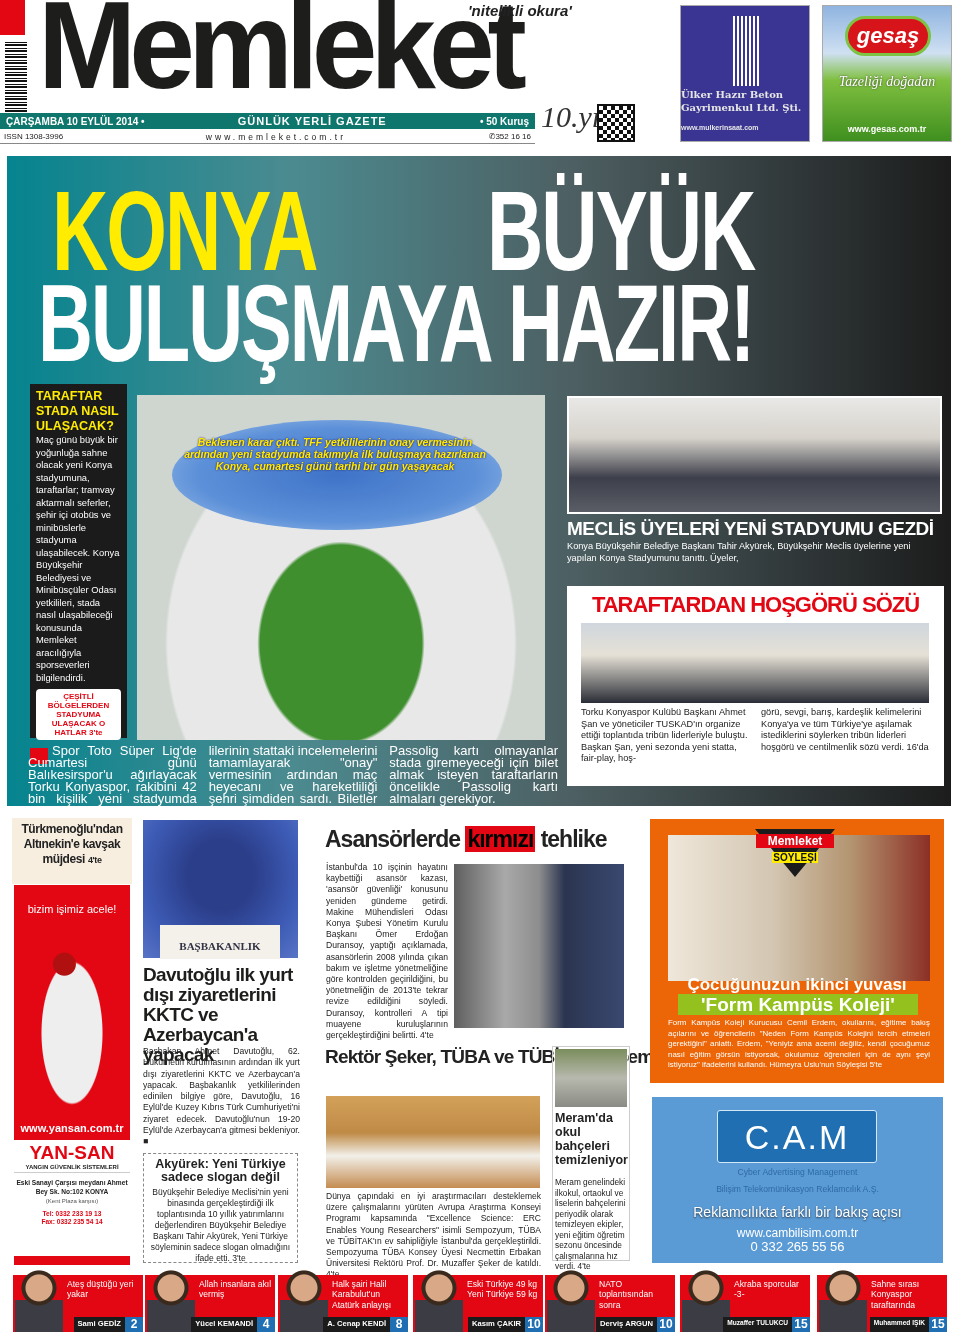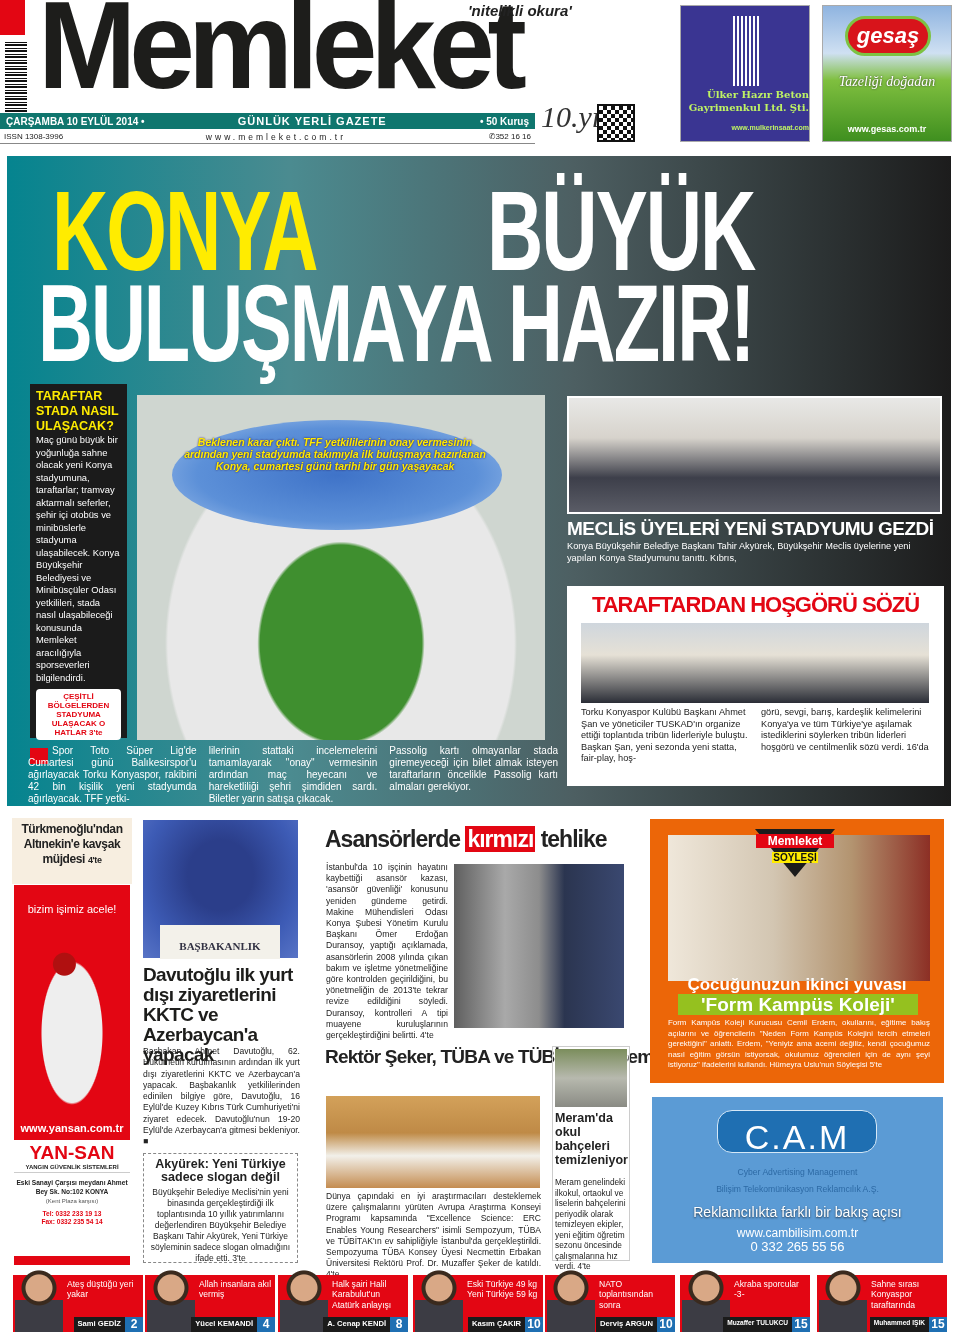--- a/index.html
+++ b/index.html
@@ -9,42 +9,42 @@
 #redtab{left:0;top:0;width:25px;height:35px;background:#e30613}
 #barcode{left:5px;top:40px;width:22px;height:72px;background:repeating-linear-gradient(0deg,#111 0 2px,#fff 2px 3px,#111 3px 4px,#fff 4px 6px);}
 #logo{left:38px;top:-14px;font-family:"Liberation Sans",sans-serif;font-weight:bold;font-size:118px;letter-spacing:-7px;color:#1d1d1b;line-height:1;transform:scaleY(1.05)}
 #slogan{left:468px;top:2px;font-style:italic;font-weight:bold;font-size:15px;color:#222}
 #redbar{left:0;top:113px;width:535px;height:16px;background:#0f766e;color:#fff;font-size:10px;font-weight:bold;display:flex;align-items:center;justify-content:space-between;padding:0 6px 0 6px}
 #redbar .mid{font-size:11px;letter-spacing:1px}
 #subbar{left:0;top:130px;width:535px;height:14px;font-size:8px;display:flex;justify-content:space-between;align-items:center;padding:0 4px;border-bottom:1px solid #888}
 #subbar .url{letter-spacing:3px;font-size:8.5px}
 #tenyil{left:541px;top:100px;font-style:italic;font-family:"Liberation Serif",serif;font-size:30px;color:#333}
 #qr{left:597px;top:104px;width:38px;height:38px;background:repeating-conic-gradient(#111 0 25%,#fff 0 50%) 0 0/8px 8px;border:2px solid #111}
-#ad1{left:680px;top:5px;width:130px;height:137px;background:#3a3592;border:1px solid #aaa;color:#bef264;text-align:right}
+#ad1{left:680px;top:5px;width:130px;height:137px;background:#3a3592;border:1px solid #aaa;color:#e5e5e5;text-align:left}
 #ad1 .bld{position:absolute;left:52px;top:10px;width:28px;height:70px;background:repeating-linear-gradient(90deg,#fff 0 2px,#3a3592 2px 4px)}
 #ad1 .name{position:absolute;top:82px;left:0;right:0;font-family:"DejaVu Serif",serif;font-weight:bold;font-size:10px;line-height:13px}
 #ad1 .web{position:absolute;top:118px;left:0;right:0;font-size:7px;font-weight:bold}
 #ad2{left:822px;top:5px;width:130px;height:137px;background:linear-gradient(#8fb4e0 0,#cfe0f2 35%,#7fbf3f 55%,#3f8f1f 100%);border:1px solid #aaa;text-align:center}
 #ad2 .logo{position:absolute;left:22px;top:10px;width:86px;height:40px;background:#d8141b;border-radius:20px;border:3px solid #7dc242;color:#fff;font-weight:bold;font-style:italic;font-size:22px;line-height:34px}
 #ad2 .tag{position:absolute;top:68px;left:0;right:0;font-family:"Liberation Serif",serif;font-style:italic;color:#fff;font-size:14px;line-height:15px;text-shadow:0 0 2px #333}
 #ad2 .web{position:absolute;top:118px;left:0;right:0;color:#fff;font-weight:bold;font-size:9px}
 
 #lead{left:7px;top:156px;width:944px;height:650px;background:linear-gradient(90deg,#05848f 0%,#4b8b90 30%,#4d5f62 60%,#1c1c1c 100%)}
 .hl{font-family:"Liberation Sans",sans-serif;font-weight:bold;line-height:1;transform:scaleY(1.45);transform-origin:top left;letter-spacing:-2px}
 #hl1a{left:52px;top:174px;font-size:78px;color:#ffec00}
 #hl1b{left:487px;top:174px;font-size:78px;color:#fff}
 #hl2{left:38px;top:268px;font-size:76px;color:#fff}
 #sidebox{left:30px;top:384px;width:97px;height:354px;background:#1b1b1b;color:#fff;padding:5px 6px}
 #sidebox .t{color:#ffec00;font-weight:bold;font-size:12.5px;line-height:15px}
 #sidebox .b{font-size:9.4px;line-height:12.5px}
 #sidebox .tag{margin-top:5px;background:#fff;color:#e30613;font-weight:bold;font-size:8px;line-height:9px;text-align:center;padding:3px 2px;border-radius:4px}
 #stadium{left:137px;top:395px;width:408px;height:345px;background:radial-gradient(ellipse at 50% 72%,#3f8f2f 0 28%,#e8e8e8 29% 60%,#cfd6d0 61%)}
 #sky{left:172px;top:420px;width:330px;height:110px;border-radius:50%;background:radial-gradient(ellipse,#3f73c8 0,#5c90d8 60%,#a9c7ee 100%)}
 #skytxt{left:180px;top:436px;width:310px;text-align:center;color:#ffec00;font-weight:bold;font-style:italic;font-size:10.5px;line-height:12px;text-shadow:0 0 2px #204}
-#leadtext{left:28px;top:745px;width:530px;display:flex;gap:12px;color:#fff;font-size:10px;line-height:12px;text-align:justify}
+#leadtext{left:28px;top:745px;width:530px;display:flex;gap:12px;color:#fff;font-size:13px;line-height:12px;text-align:justify}
 #leadtext p{flex:1}
 #redsq{left:30px;top:748px;width:18px;height:16px;background:#e30613}
 #photo1{left:567px;top:396px;width:375px;height:118px;background:linear-gradient(180deg,#e8e8e6 0,#d7d3cc 35%,#3d3f4a 70%,#5a5c66 100%);border:2px solid #fff}
 #meclis-h{left:567px;top:518px;color:#fff;font-weight:bold;font-size:19px;letter-spacing:-0.5px}
 #meclis-t{left:567px;top:541px;width:375px;display:flex;gap:10px;color:#fff;font-size:9.2px;line-height:11.5px}
 #meclis-t p{flex:1}
 #taraf{left:567px;top:586px;width:377px;height:200px;background:#fff}
 #taraf-h{left:0;top:6px;width:100%;text-align:center;color:#e30613;font-weight:bold;font-size:22px;letter-spacing:-1px}
 #taraf-ph{left:14px;top:37px;width:348px;height:80px;background:linear-gradient(180deg,#cfd6dd 0,#e6e1d6 40%,#2a2d36 100%)}
 #taraf-t{left:14px;top:121px;width:350px;display:flex;gap:10px;font-size:9.2px;line-height:11.5px;color:#222}
@@ -64,42 +64,42 @@
 
 #dav-ph{left:143px;top:820px;width:155px;height:138px;background:radial-gradient(ellipse at 50% 40%,#2b3e8a 0 30%,#3d5bb5 70%,#5874c6 100%)}
 #dav-pod{left:160px;top:925px;width:120px;height:34px;background:#f3f1ea;color:#334;font-family:"Liberation Serif",serif;font-weight:bold;font-size:11px;text-align:center;padding-top:15px}
 #dav-h{left:143px;top:965px;width:160px;font-weight:bold;font-size:19px;line-height:20px;letter-spacing:-0.6px;color:#1d1d1b}
 #dav-t{left:143px;top:1046px;width:157px;font-size:8.6px;line-height:11.3px;text-align:justify}
 #akyurek{left:143px;top:1153px;width:155px;height:110px;border:1.5px dashed #888;text-align:center;padding:4px}
 #akyurek .h{font-weight:bold;font-size:12.5px;line-height:13px}
 #akyurek .b{font-size:8.5px;line-height:11px;margin-top:3px}
 
 #asan-h{left:325px;top:826px;font-weight:bold;font-size:23px;letter-spacing:-1px;white-space:nowrap}
-#asan-h .red{background:#e30613;color:#ffffff;padding:0 2px}
+#asan-h .red{background:#e30613;color:#000000;padding:0 2px}
 #asan-t{left:326px;top:862px;width:122px;font-size:8.6px;line-height:11.2px;text-align:justify}
 #asan-ph{left:454px;top:864px;width:170px;height:164px;background:linear-gradient(90deg,#5f5f5f 0,#a9a9a9 30%,#8d8d8d 50%,#2b3550 65%,#3a4870 100%)}
 #rek-h{left:325px;top:1048px;font-weight:bold;font-size:19px;line-height:18px;letter-spacing:-0.8px}
 #rek-ph{left:326px;top:1096px;width:214px;height:92px;background:linear-gradient(180deg,#d3a15a 0,#bf8a46 40%,#f2f0ea 65%,#c48c50 100%)}
 #rek-t{left:326px;top:1191px;width:215px;font-size:8.5px;line-height:11.2px;text-align:justify}
 #meram{left:552px;top:1046px;width:78px;height:215px;border:1px solid #ccc;padding:2px}
 #meram .ph{height:58px;background:linear-gradient(180deg,#7b8d5c 0,#b7b9ae 50%,#8a8b84 100%)}
 #meram .h{font-weight:bold;font-size:12.5px;line-height:14px;margin-top:4px}
 #meram .b{font-size:8.3px;line-height:10.5px;margin-top:10px}
 
 #orange{left:650px;top:819px;width:294px;height:264px;background:#ec6608}
 #or-ph{left:18px;top:16px;width:262px;height:146px;background:linear-gradient(90deg,#efe7da 0,#d3c6b2 40%,#b39470 70%,#8c2f25 100%)}
 #or-badge{left:105px;top:10px;width:80px;height:48px;clip-path:polygon(0 0,100% 0,50% 100%);background:#1b1b1b}
 #or-b1{left:106px;top:15px;width:78px;text-align:center;background:#e30613;color:#fff;font-weight:bold;font-size:12px}
 #or-b2{left:122px;top:33px;width:46px;text-align:center;background:#ffec00;color:#111;font-weight:bold;font-size:10px}
 #or-h1{left:0;top:156px;width:100%;text-align:center;color:#fff;font-weight:bold;font-size:17px}
 #or-h2{left:28px;top:175px;width:240px;text-align:center;background:#95c11f;color:#fff;font-weight:bold;font-size:19px;line-height:21px}
 #or-t{left:18px;top:199px;width:262px;color:#fff;font-size:7.9px;line-height:10.5px;text-align:justify}
 
 #cam{left:652px;top:1097px;width:291px;height:166px;background:#5b9bd5;text-align:center;color:#fff}
-#cam .logo{position:absolute;left:65px;top:13px;width:160px;height:43px;background:#1f6fb2;border:1px solid #d5e8f7;border-radius:15px;font-size:34px;line-height:52px;letter-spacing:2px}
+#cam .logo{position:absolute;left:65px;top:13px;width:160px;height:53px;background:#1f6fb2;border:1px solid #d5e8f7;border-radius:3px;font-size:34px;line-height:52px;letter-spacing:2px}
 #cam .s1,#cam .s2{position:absolute;left:0;right:0;font-size:8.6px;color:#2d6aa5}
 #cam .s1{top:70px}
 #cam .s2{top:87px}
 #cam .s3{position:absolute;left:0;right:0;top:107px;font-size:14px;text-shadow:0 1px 2px #234}
 #cam .s4{position:absolute;left:0;right:0;top:129px;font-size:12px;line-height:14px}
 
 .col{top:1275px;width:130px;height:57px;background:#e30613;color:#fff}
 .col .face{position:absolute;left:2px;top:-6px;width:48px;height:63px;border-radius:22px 22px 0 0;background:radial-gradient(circle at 50% 30%,#d9a886 0 13px,#3a2a1e 14px 17px,transparent 18px),linear-gradient(transparent 50%,#3c3c44 50%)}
 .col .q{position:absolute;left:54px;top:4px;width:74px;font-size:8.6px;line-height:10.3px}
 .col .nm{position:absolute;right:18px;bottom:0;background:#1b1b1b;font-weight:bold;font-size:7.6px;padding:2px 4px;height:15px}
@@ -154,21 +154,21 @@
 <div class="abs" id="redsq"></div>
 <div class="abs" id="leadtext">
   <p style="text-indent:24px">Spor Toto Süper Lig'de Cumartesi günü Balıkesirspor'u ağırlayacak Torku Konyaspor, rakibini 42 bin kişilik yeni stadyumda ağırlayacak. TFF yetki-</p>
   <p>lilerinin stattaki incelemelerini tamamlayarak "onay" vermesinin ardından maç heyecanı ve hareketliliği şehri şimdiden sardı. Biletler yarın satışa çıkacak.</p>
   <p>Passolig kartı olmayanlar stada giremeyeceği için bilet almak isteyen taraftarların öncelikle Passolig kartı almaları gerekiyor.</p>
 </div>
 
 <div class="abs" id="photo1"></div>
 <div class="abs" id="meclis-h">MECLİS ÜYELERİ YENİ STADYUMU GEZDİ</div>
 <div class="abs" id="meclis-t">
-  <p>Konya Büyükşehir Belediye Başkanı Tahir Akyürek, Büyükşehir Meclis üyelerine yeni yapılan Konya Stadyumunu tanıttı. Kıbrıs,</p>
+  <p>Konya Büyükşehir Belediye Başkanı Tahir Akyürek, Büyükşehir Meclis üyelerine yeni yapılan Konya Stadyumunu tanıttı. Üyeler,</p>
 </div>
 
 <div class="abs" id="taraf">
   <div class="abs" id="taraf-h">TARAFTARDAN HOŞGÖRÜ SÖZÜ</div>
   <div class="abs" id="taraf-ph"></div>
   <div class="abs" id="taraf-t">
     <p>Torku Konyaspor Kulübü Başkanı Ahmet Şan ve yöneticiler TUSKAD'ın organize ettiği toplantıda tribün liderleriyle buluştu. Başkan Şan, yeni sezonda yeni statta, fair-play, hoş-</p>
     <p>görü, sevgi, barış, kardeşlik kelimelerini Konya'ya ve tüm Türkiye'ye aşılamak istediklerini söylerken tribün liderleri hoşgörü ve centilmenlik sözü verdi. 16'da</p>
   </div>
 </div>

